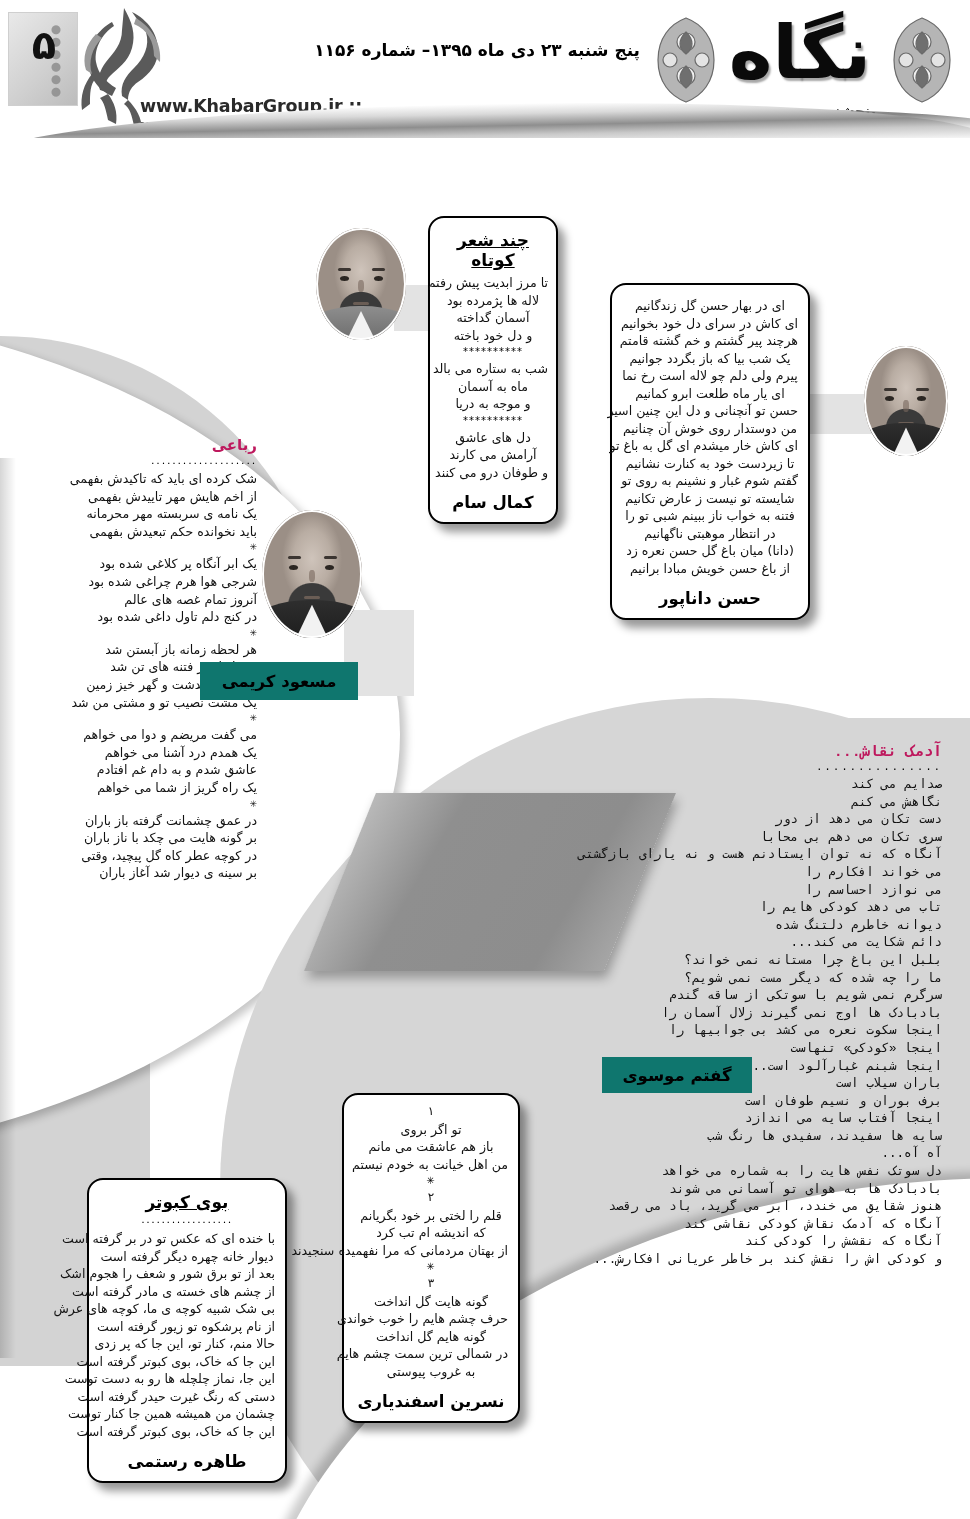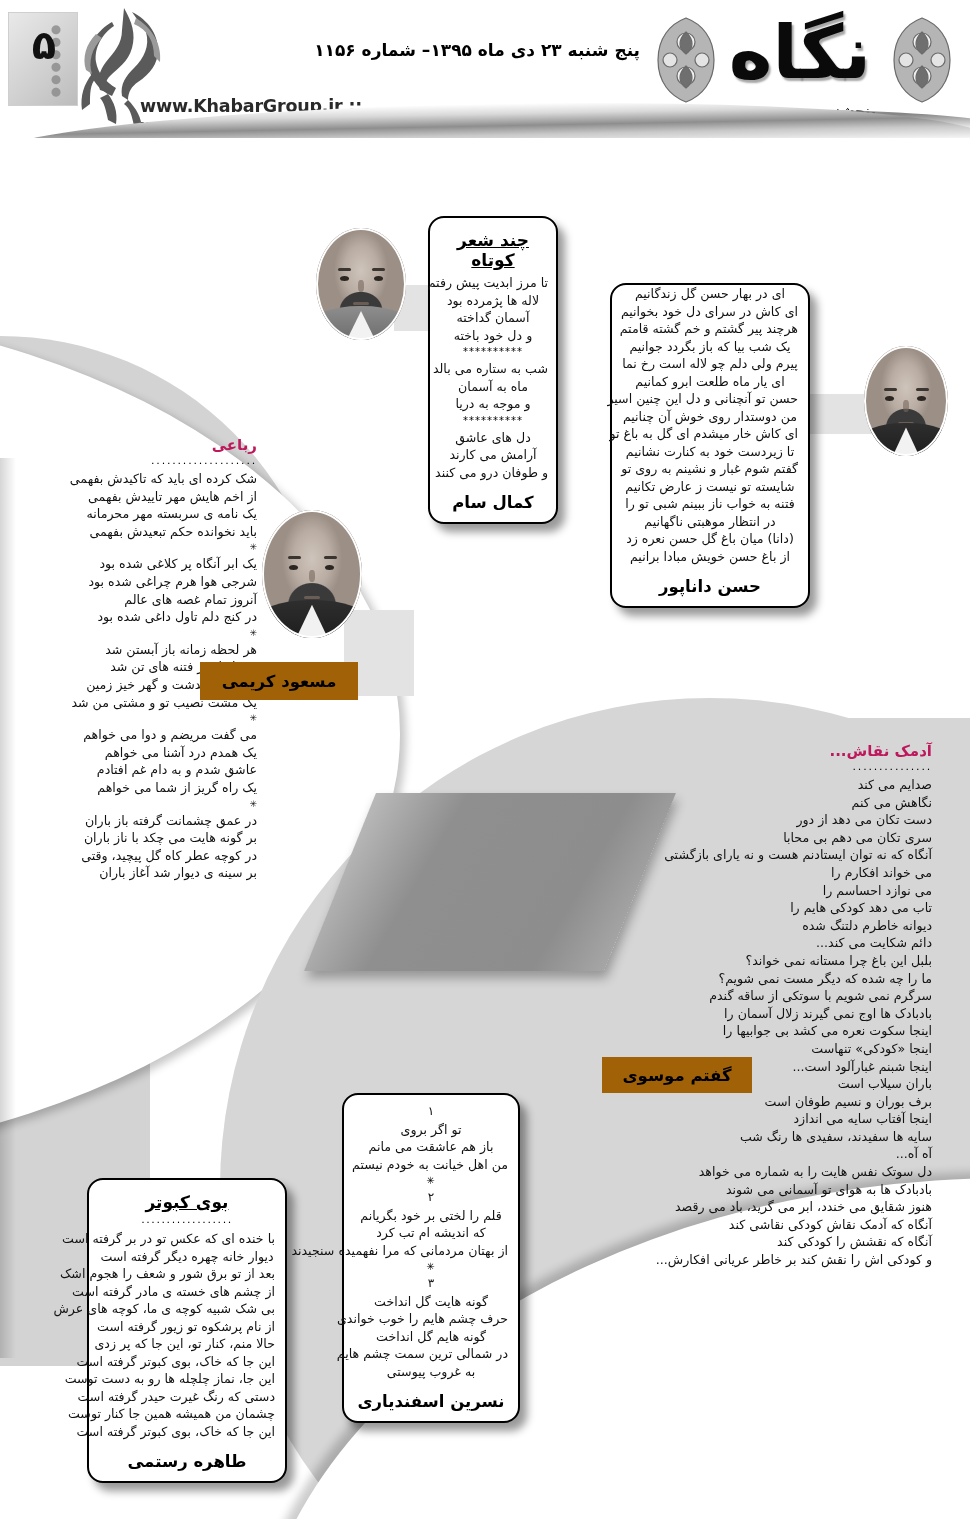--- a/index.html
+++ b/index.html
@@ -255,21 +255,21 @@
   .byline {
     font-size: 16.5px;
     font-weight: 700;
     color: #000;
     text-align: center;
     margin-top: 12px;
   }
 
   
   #card-kamal   { right: 412px; top: 216px;  width: 130px; padding: 6px 8px 10px; }
-  #card-hasan   { right: 160px; top: 283px;  width: 200px; padding: 0 10px 10px; }
+  #card-hasan   { right: 160px; top: 283px;  width: 200px; padding: 12px 10px 10px; }
   #card-nasrin  { right: 450px; top: 1093px; width: 178px; padding: 8px 10px 10px; }
   #card-tahereh { right: 683px; top: 1178px; width: 200px; padding: 6px 10px 10px; }
 
   
   .open-col {
     position: absolute;
     direction: rtl;
   }
   .open-title {
     font-size: 15px;
@@ -289,26 +289,26 @@
   .open-line {
     font-size: 12.6px;
     color: #111;
     line-height: 17.6px;
     text-align: right;
     white-space: nowrap;
   }
   .open-line.sep { font-size: 9px; line-height: 15px; }
 
   #col-karimi  { right: 713px; top: 436px; width: 218px; }
-  #col-mousavi { right: 38px;  top: 742px; width: 290px; }
+  #col-mousavi { right: 28px;  top: 742px; width: 290px; font-family: Liberation Mono, monospace; }
 
   
   .nameplate {
     position: absolute;
-    background: #a16207;
+    background: #0f766e;
     box-sizing: border-box;
     display: flex;
     align-items: center;
     justify-content: center;
     font-size: 16.5px;
     font-weight: 700;
     color: #000;
     direction: rtl;
   }
   #name-karimi  { right: 612px; top: 662px;  width: 158px; height: 38px; }

